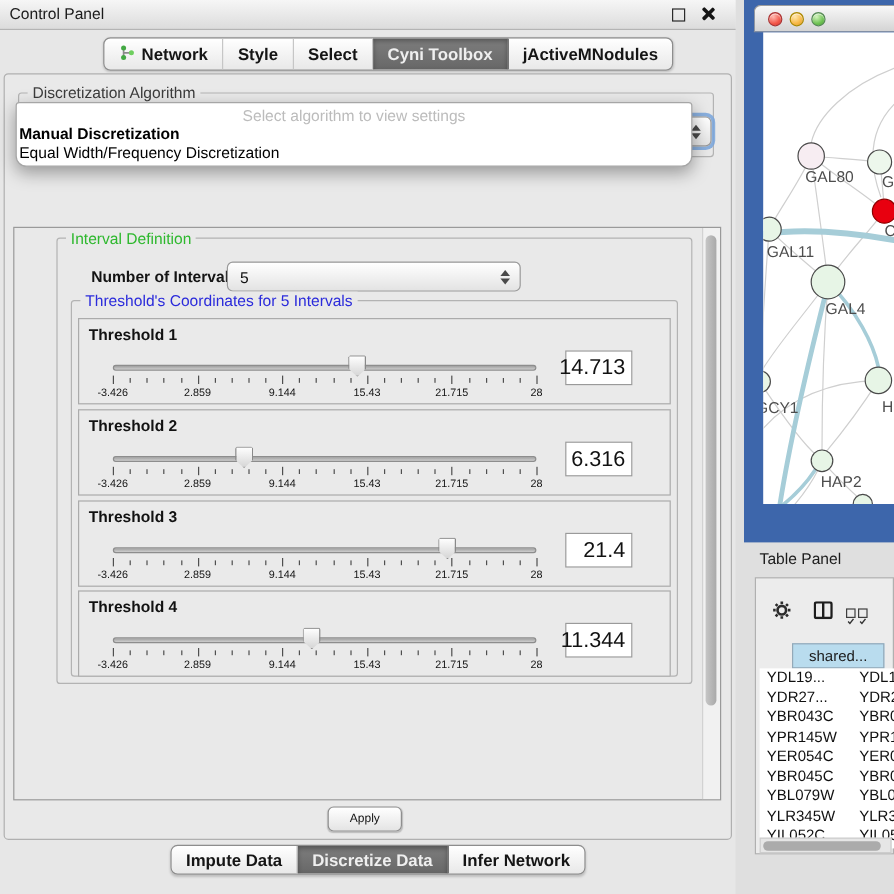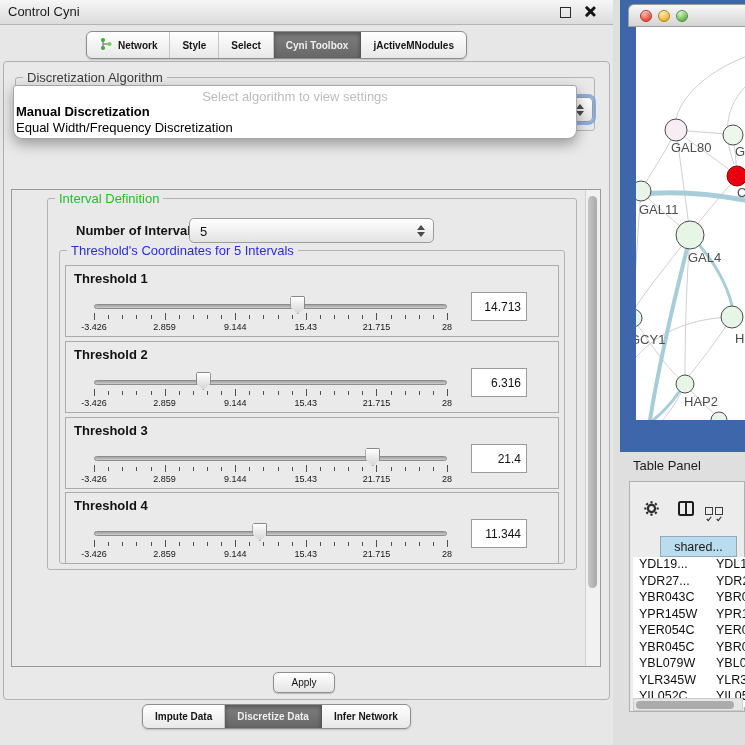--- a/index.html
+++ b/index.html
@@ -10,21 +10,21 @@
   .cp-titlebar{position:absolute;left:0;top:0;width:100%;height:24px;
     background:linear-gradient(#f6f6f6,#dcdcdc);border-bottom:1px solid #b4b4b4;}
   .cp-title{position:absolute;left:8px;top:4px;font-size:13px;color:#1b1b1b;}
   .float-btn{position:absolute;right:42px;top:7px;width:9px;height:9px;border:1.5px solid #2a2a2a;background:transparent;}
   .close-btn{position:absolute;right:17px;top:5px;width:13px;height:13px;}
   .close-btn::before,.close-btn::after{content:"";position:absolute;left:5.5px;top:0;width:2.6px;height:13px;background:#141414;border-radius:1px;}
   .close-btn::before{transform:rotate(45deg);} .close-btn::after{transform:rotate(-45deg);}
   
   .seg{position:absolute;display:flex;align-items:stretch;background:linear-gradient(#ffffff,#e8e8e8);
     border:1px solid #8d8d8d;border-radius:6px;box-shadow:0 1px 2px rgba(0,0,0,.18);overflow:hidden;}
-  .seg-item{display:flex;align-items:center;gap:5px;padding:0 12px;font-size:10px;font-weight:bold;color:#151515;border-right:1px solid #c6c6c6;white-space:nowrap;}
+  .seg-item{display:flex;align-items:center;gap:5px;padding:0 12px;font-size:14px;font-weight:bold;color:#151515;border-right:1px solid #c6c6c6;white-space:nowrap;}
   .seg-item:last-child{border-right:none;}
   .seg-item.selected{background:linear-gradient(#7e7e7e,#676767);color:#efefef;border-right-color:#565656;box-shadow:inset 0 2px 4px rgba(0,0,0,.35);}
   .top-tabs{left:86px;top:31px;height:26px;}
   .bottom-tabs{left:142px;top:704px;height:23px;}
   
   .cp-outer{position:absolute;left:3px;top:61px;width:607px;height:639px;border:1px solid #b0b0b0;border-radius:4px;background:#e9e9e9;box-sizing:border-box;}
   .group{position:absolute;border:1px solid #b3b3b3;border-radius:3px;box-sizing:border-box;}
   .group-title{position:absolute;top:-8px;left:7px;background:#e9e9e9;padding:0 4px;font-size:13px;color:#3c3c3c;white-space:nowrap;}
   .g-green{color:#2eb82e;} .g-blue{color:#2b2bdb;}
   
@@ -56,21 +56,21 @@
   .slider-area{position:absolute;left:28px;top:28px;width:353px;height:42px;}
   .track{position:absolute;left:0;top:10px;width:353px;height:5px;background:linear-gradient(#a0a0a0,#cecece);border:1px solid #8d8d8d;border-radius:3px;box-sizing:border-box;}
   .thumb{position:absolute;top:2px;width:15px;height:18px;background:linear-gradient(#fefefe,#d6d6d6);
     border:1px solid #898989;box-sizing:border-box;
     clip-path:polygon(50% 100%,0 62%,0 10%,10% 0,90% 0,100% 10%,100% 62%);}
   .tick{position:absolute;width:1px;background:#4f4f4f;}
   .tick.minor{top:21px;height:4px;}
   .tick.major{top:19px;height:7px;}
   .tick-label{position:absolute;top:28px;width:44px;text-align:center;font-size:9px;color:#141414;}
   .value-box{position:absolute;left:405px;top:26px;width:56px;height:29px;background:#fff;border:1px solid #9a9a9a;
-    font-size:12px;color:#111;display:flex;align-items:center;justify-content:flex-end;padding-right:5px;box-sizing:border-box;}
+    font-size:18px;color:#111;display:flex;align-items:center;justify-content:flex-end;padding-right:5px;box-sizing:border-box;}
   .attr-group{left:35px;top:392px;width:530px;height:100px;}
   .attr-sub{position:absolute;left:2px;top:13px;font-size:13px;font-weight:bold;color:#141414;}
   .listbox{position:absolute;left:10px;top:32px;width:475px;height:53px;background:#fff;border:1px solid #a8a8a8;box-sizing:border-box;overflow:hidden;}
   .list-item{font-size:13px;color:#111;line-height:17.5px;padding-left:6px;white-space:nowrap;}
   .list-vscroll{position:absolute;right:0;top:0;width:13px;height:100%;background:#f3f3f3;border-left:1px solid #ddd;}
   .list-vscroll .sb-thumb{position:absolute;left:1.5px;top:5px;width:9px;height:40px;border-radius:5px;background:#b5b5b5;}
   .apply-btn{position:absolute;left:269px;top:610px;width:62px;height:21px;background:linear-gradient(#ffffff,#e4e4e4);
     border:1px solid #8f8f8f;border-radius:5px;font-size:10px;color:#111;font-family:"Liberation Sans",sans-serif;
     display:flex;align-items:center;justify-content:center;box-shadow:0 1px 1px rgba(0,0,0,.2);}
   
@@ -101,21 +101,21 @@
   .tp-hscroll{position:absolute;left:3px;top:216px;width:110px;height:13px;background:#e6e6e6;border:1px solid #cdcdcd;box-sizing:border-box;z-index:5;}
   .tp-hscroll .sb-thumb{position:absolute;left:2px;top:1.5px;width:98px;height:8px;border-radius:4px;background:#ababab;}
 </style>
 </head>
 <body>
 
 <div class="stage">
 
   <section class="cp">
     <header class="cp-titlebar">
-      <span class="cp-title">Control Cyni</span>
+      <span class="cp-title">Control Panel</span>
       <span class="float-btn"></span>
       <span class="close-btn"></span>
     </header>
 
     <nav class="seg top-tabs" id="top-tabs">
         <div class="seg-item">
           <span><svg width="14" height="14" viewBox="0 0 14 14">
               <path d="M4 3 L4 11 M4 7 L10.5 7" stroke="#8a8a8a" stroke-width="1.4" fill="none"></path>
               <circle cx="4" cy="3" r="2.1" fill="#43a843"></circle>
               <circle cx="4" cy="11" r="2.1" fill="#43a843"></circle>

